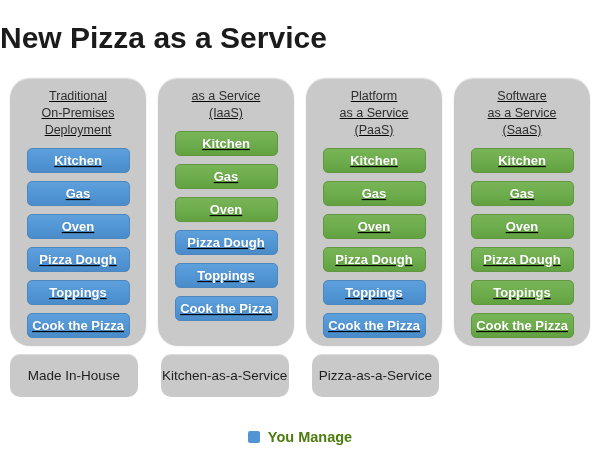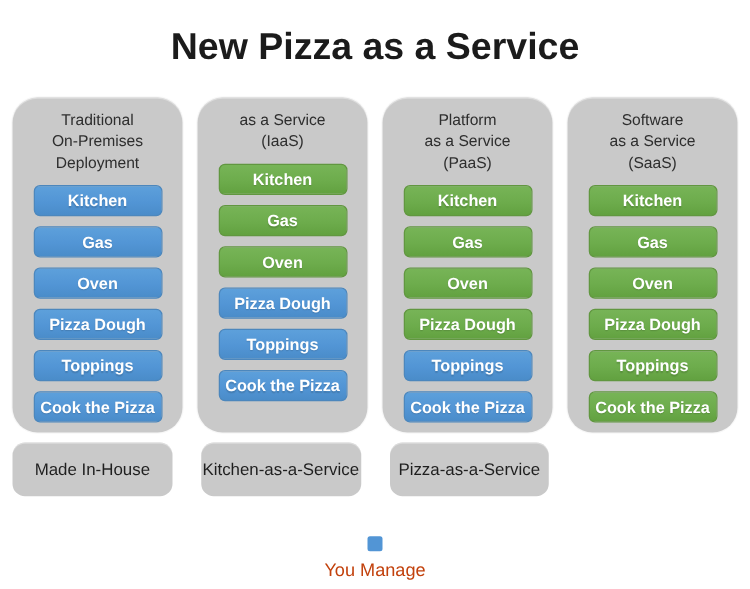--- a/index.html
+++ b/index.html
@@ -16,39 +16,39 @@
     font-family: "Liberation Sans", sans-serif;
     overflow: hidden;
   }
   .canvas { width: 600px; height: 471px; position: relative; }
 
   .title {
     margin: 20px 0 0 0;
     font-size: 30px;
     line-height: 36px;
     font-weight: bold;
-    text-align: center;
     color: #1b1b1b;
   }
 
   .grid {
     display: grid;
     grid-template-columns: repeat(4, 1fr);
     gap: 12px;
     margin-left: 10px;
     margin-right: 10px;
   }
   .columns-row { margin-top: 22px; }
 
   .column {
     background: var(--gray);
     border-radius: 20px;
     height: 268px;
     padding-top: 8px;
     box-shadow: inset 0 1px 0 rgba(255,255,255,0.35), 0 0 0 1px rgba(0,0,0,0.03);
+    text-decoration: underline;
   }
   .col-header {
     text-align: center;
     font-size: 12.5px;
     line-height: 17px;
     color: #2e2e2e;
     margin: 2px 2px 9px 2px;
   }
   .item {
     width: 103px;
@@ -90,23 +90,22 @@
     display: flex;
     justify-content: center;
     align-items: center;
     gap: 120px;
   }
   .legend-entry {
     display: flex;
     align-items: center;
     gap: 8px;
     font-size: 14.5px;
-    font-weight: normal;
-    color: #c2410c;
-    flex-direction: column;
+    font-weight: bold;
+    color: #4d7c0f;
   }
   .swatch {
     width: 12px;
     height: 12px;
     border-radius: 2px;
     display: inline-block;
   }
   .swatch.you { background: var(--blue); }
   .swatch.vendor { background: var(--green); }
 </style>

